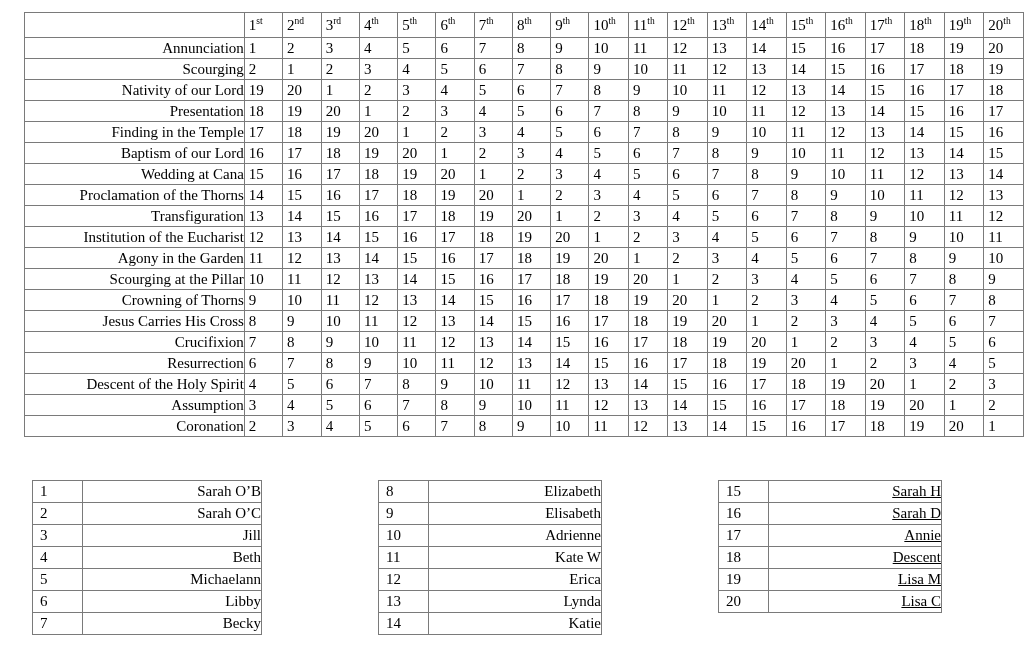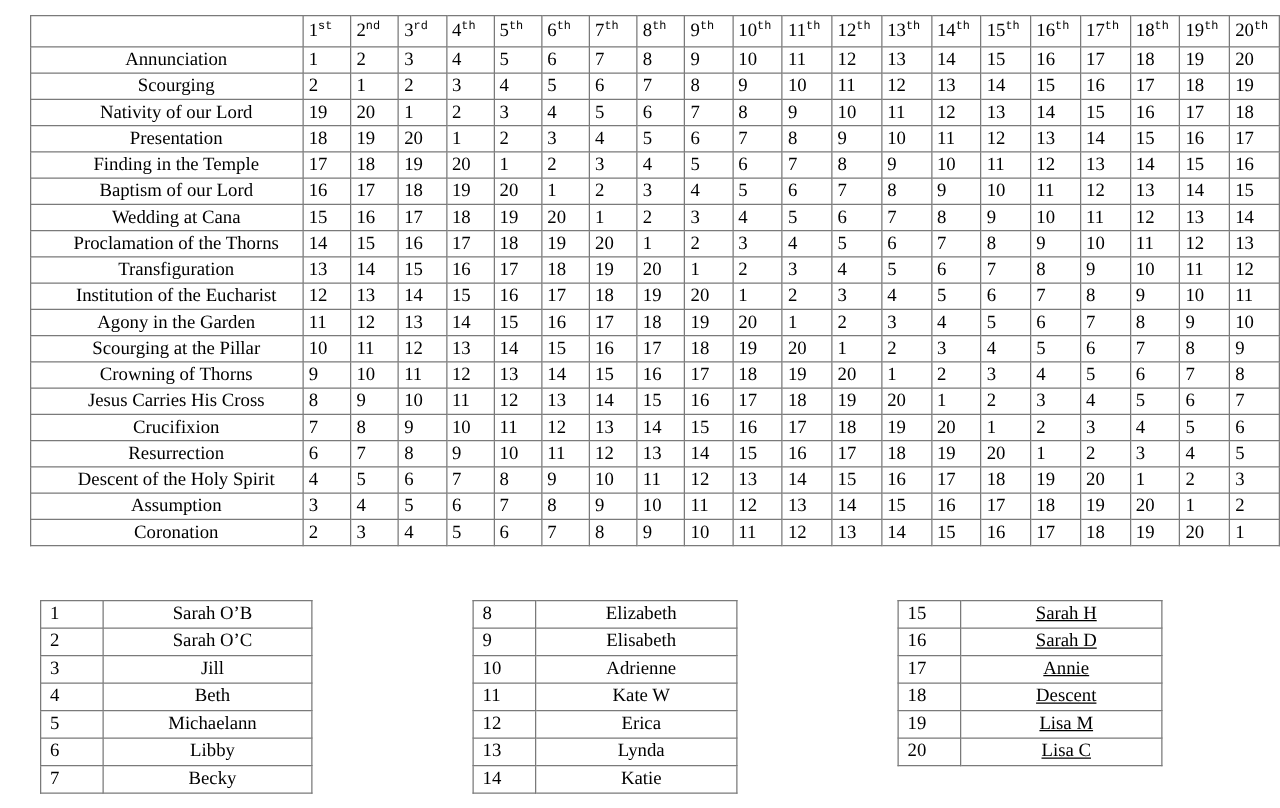--- a/index.html
+++ b/index.html
@@ -37,42 +37,41 @@
     line-height: 1;
     vertical-align: middle;
     background: #ffffff;
   }
 
   
   table.grid td.mystery-label,
   table.grid th.corner-cell {
     width: 212px;
     height: 20px;
-    text-align: center;
+    text-align: right;
     padding: 0 0 0 15px;
     white-space: nowrap;
     font-size: 15px;
   }
   table.grid th.corner-cell {
     height: 24px;
   }
 
   
   table.grid th.ord-head {
     width: 37px;
     height: 24px;
     text-align: left;
     padding: 0 0 0 4px;
     font-size: 15px;
   }
   table.grid th.ord-head sup {
     font-size: 9.5px;
     vertical-align: super;
     line-height: 0;
-    font-family: Liberation Mono, monospace;
   }
   table.grid td.num-cell {
     width: 37px;
     height: 20px;
     text-align: left;
     padding: 0 0 0 4px;
     font-size: 15px;
   }
 
   
@@ -96,22 +95,22 @@
     height: 21px;
     vertical-align: middle;
     background: #ffffff;
   }
   table.legend td.legend-num {
     width: 42px;
     text-align: left;
     padding-left: 7px;
   }
   table.legend td.legend-name {
-    text-align: center;
-    padding-left: 8px;
+    text-align: right;
+    padding-left: 20px;
     white-space: nowrap;
   }
   #legend-0 table.legend td.legend-name { width: 158px; }
   #legend-1 table.legend td.legend-name { width: 152px; }
   #legend-2 table.legend td.legend-name { width: 152px; text-decoration: underline; }
 </style>
 </head>
 <body>
 
 <div id="main-table-wrap">

